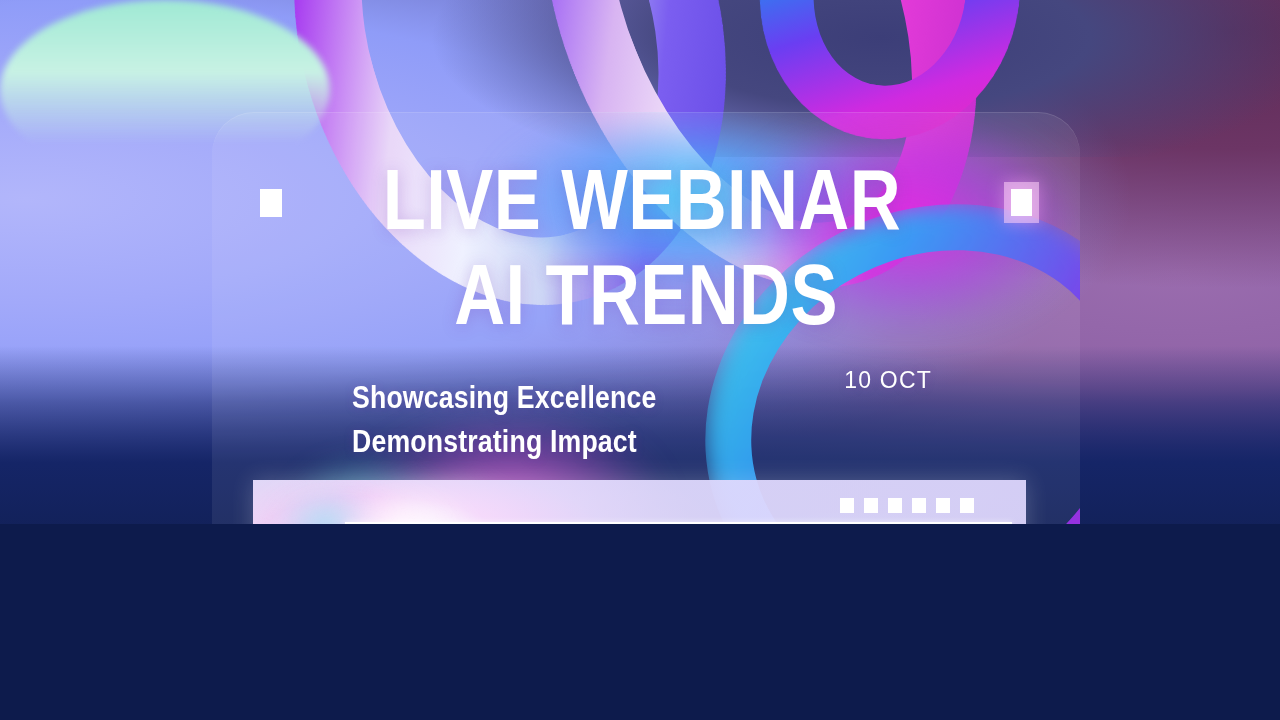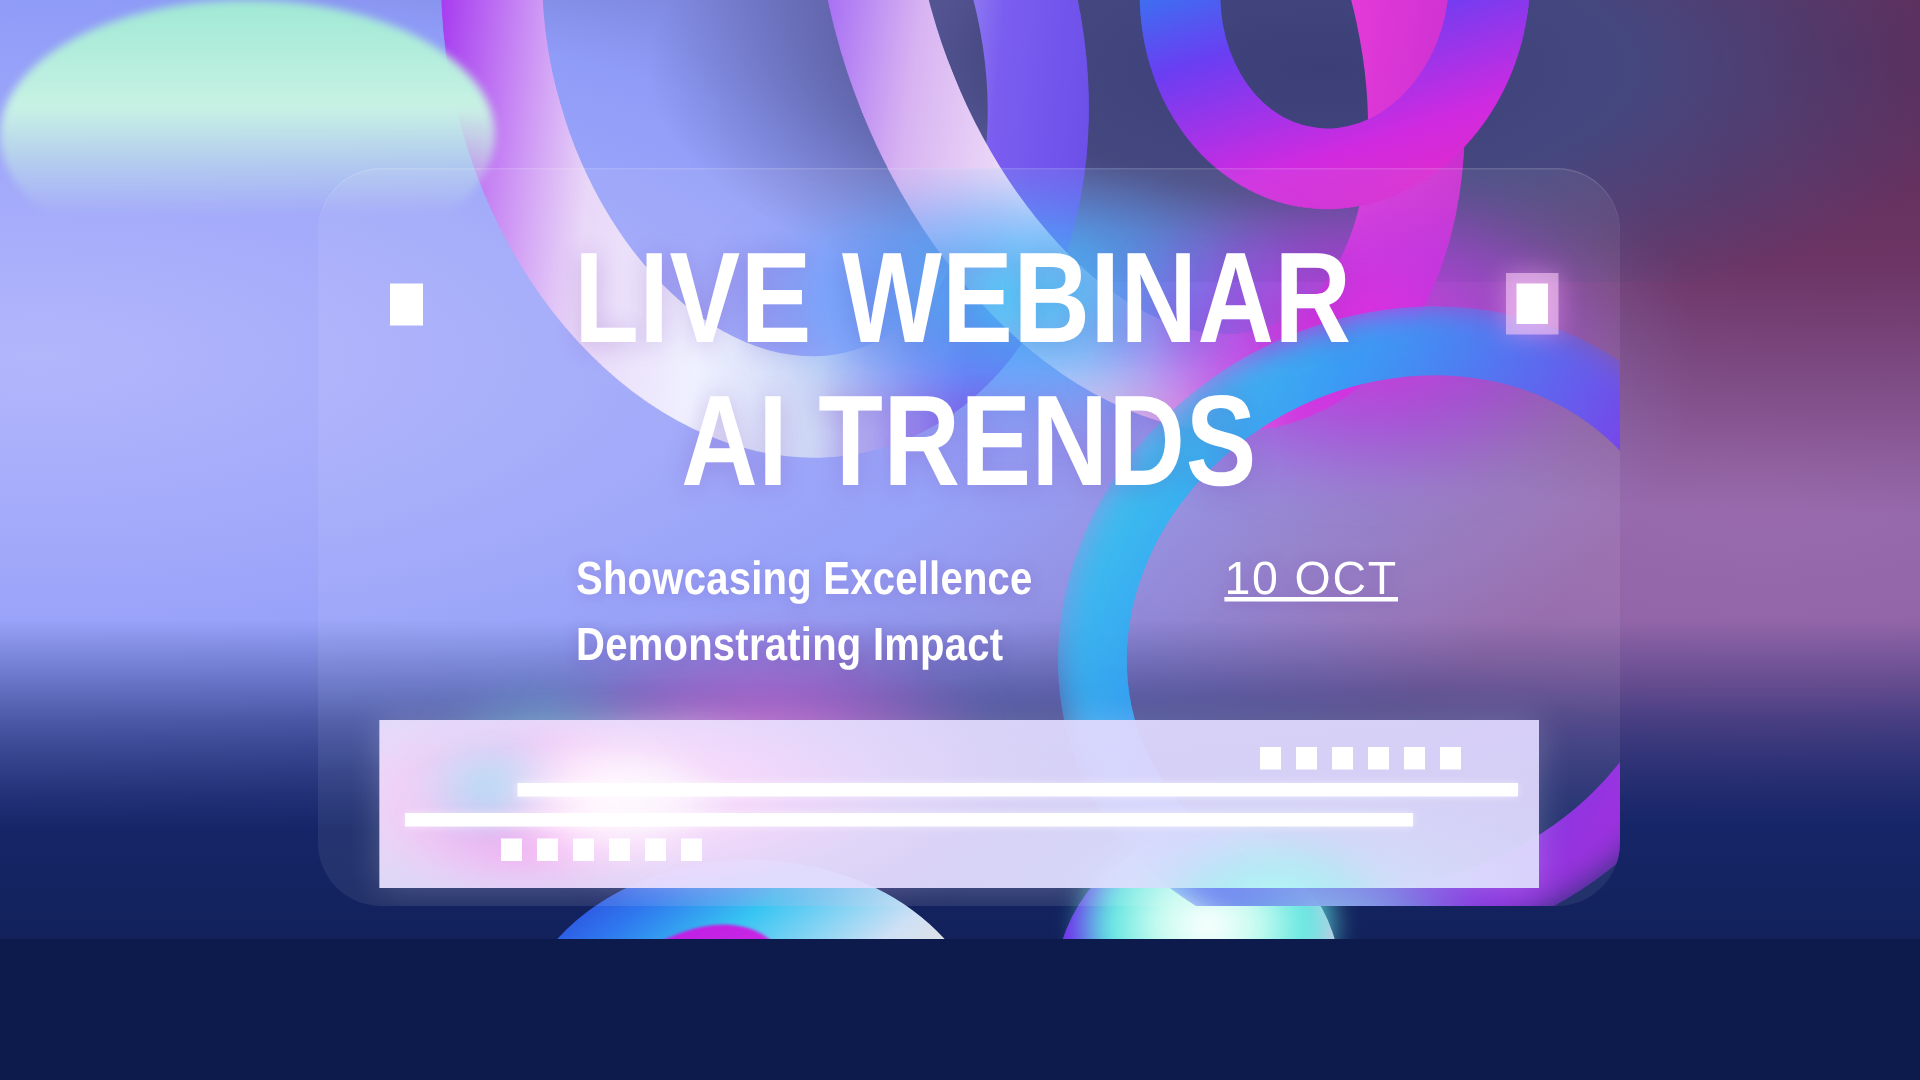--- a/index.html
+++ b/index.html
@@ -6,21 +6,21 @@
   html, body {
     margin: 0;
     padding: 0;
     background: #0d1b4c;
   }
   * { box-sizing: border-box; }
 
   .stage {
     position: relative;
     width: 1280px;
-    height: 626px;
+    height: 524px;
     overflow: hidden;
     font-family: "Liberation Sans", sans-serif;
     background: #6f7bf0;
   }
 
   
   .bg-base {
     position: absolute;
     inset: 0;
     background:
@@ -254,23 +254,22 @@
     letter-spacing: 0.5px;
     color: #ffffff;
     transform: scaleX(0.82);
     white-space: nowrap;
     text-shadow: 0 2px 18px rgba(120,60,180,0.28);
   }
 
   .sub-block {
     position: absolute;
     left: 140px;
-    top: 252px;
+    top: 264px;
     width: 400px;
-    margin-left: 32px;
   }
   .sub-line {
     font-family: "Liberation Sans Narrow", "Liberation Sans", sans-serif;
     font-weight: 700;
     font-size: 31px;
     line-height: 1.42;
     letter-spacing: 0.2px;
     color: #ffffff;
     transform: scaleX(0.86);
     transform-origin: left center;
@@ -280,27 +279,26 @@
 
   .when-block {
     position: absolute;
     right: 148px;
     top: 252px;
     text-align: center;
   }
   .when-line {
     font-family: "Liberation Sans Narrow", "Liberation Sans", sans-serif;
     font-weight: 400;
-    font-size: 31px;
+    font-size: 23px;
     line-height: 1.42;
     letter-spacing: 1.2px;
     color: #ffffff;
     white-space: nowrap;
     text-shadow: 0 1px 10px rgba(110,50,170,0.25);
-    text-decoration: underline;
   }
 
   
   .panel {
     position: absolute;
     left: 41px;
     top: 368px;
     width: 773px;
     height: 112px;
     overflow: hidden;

